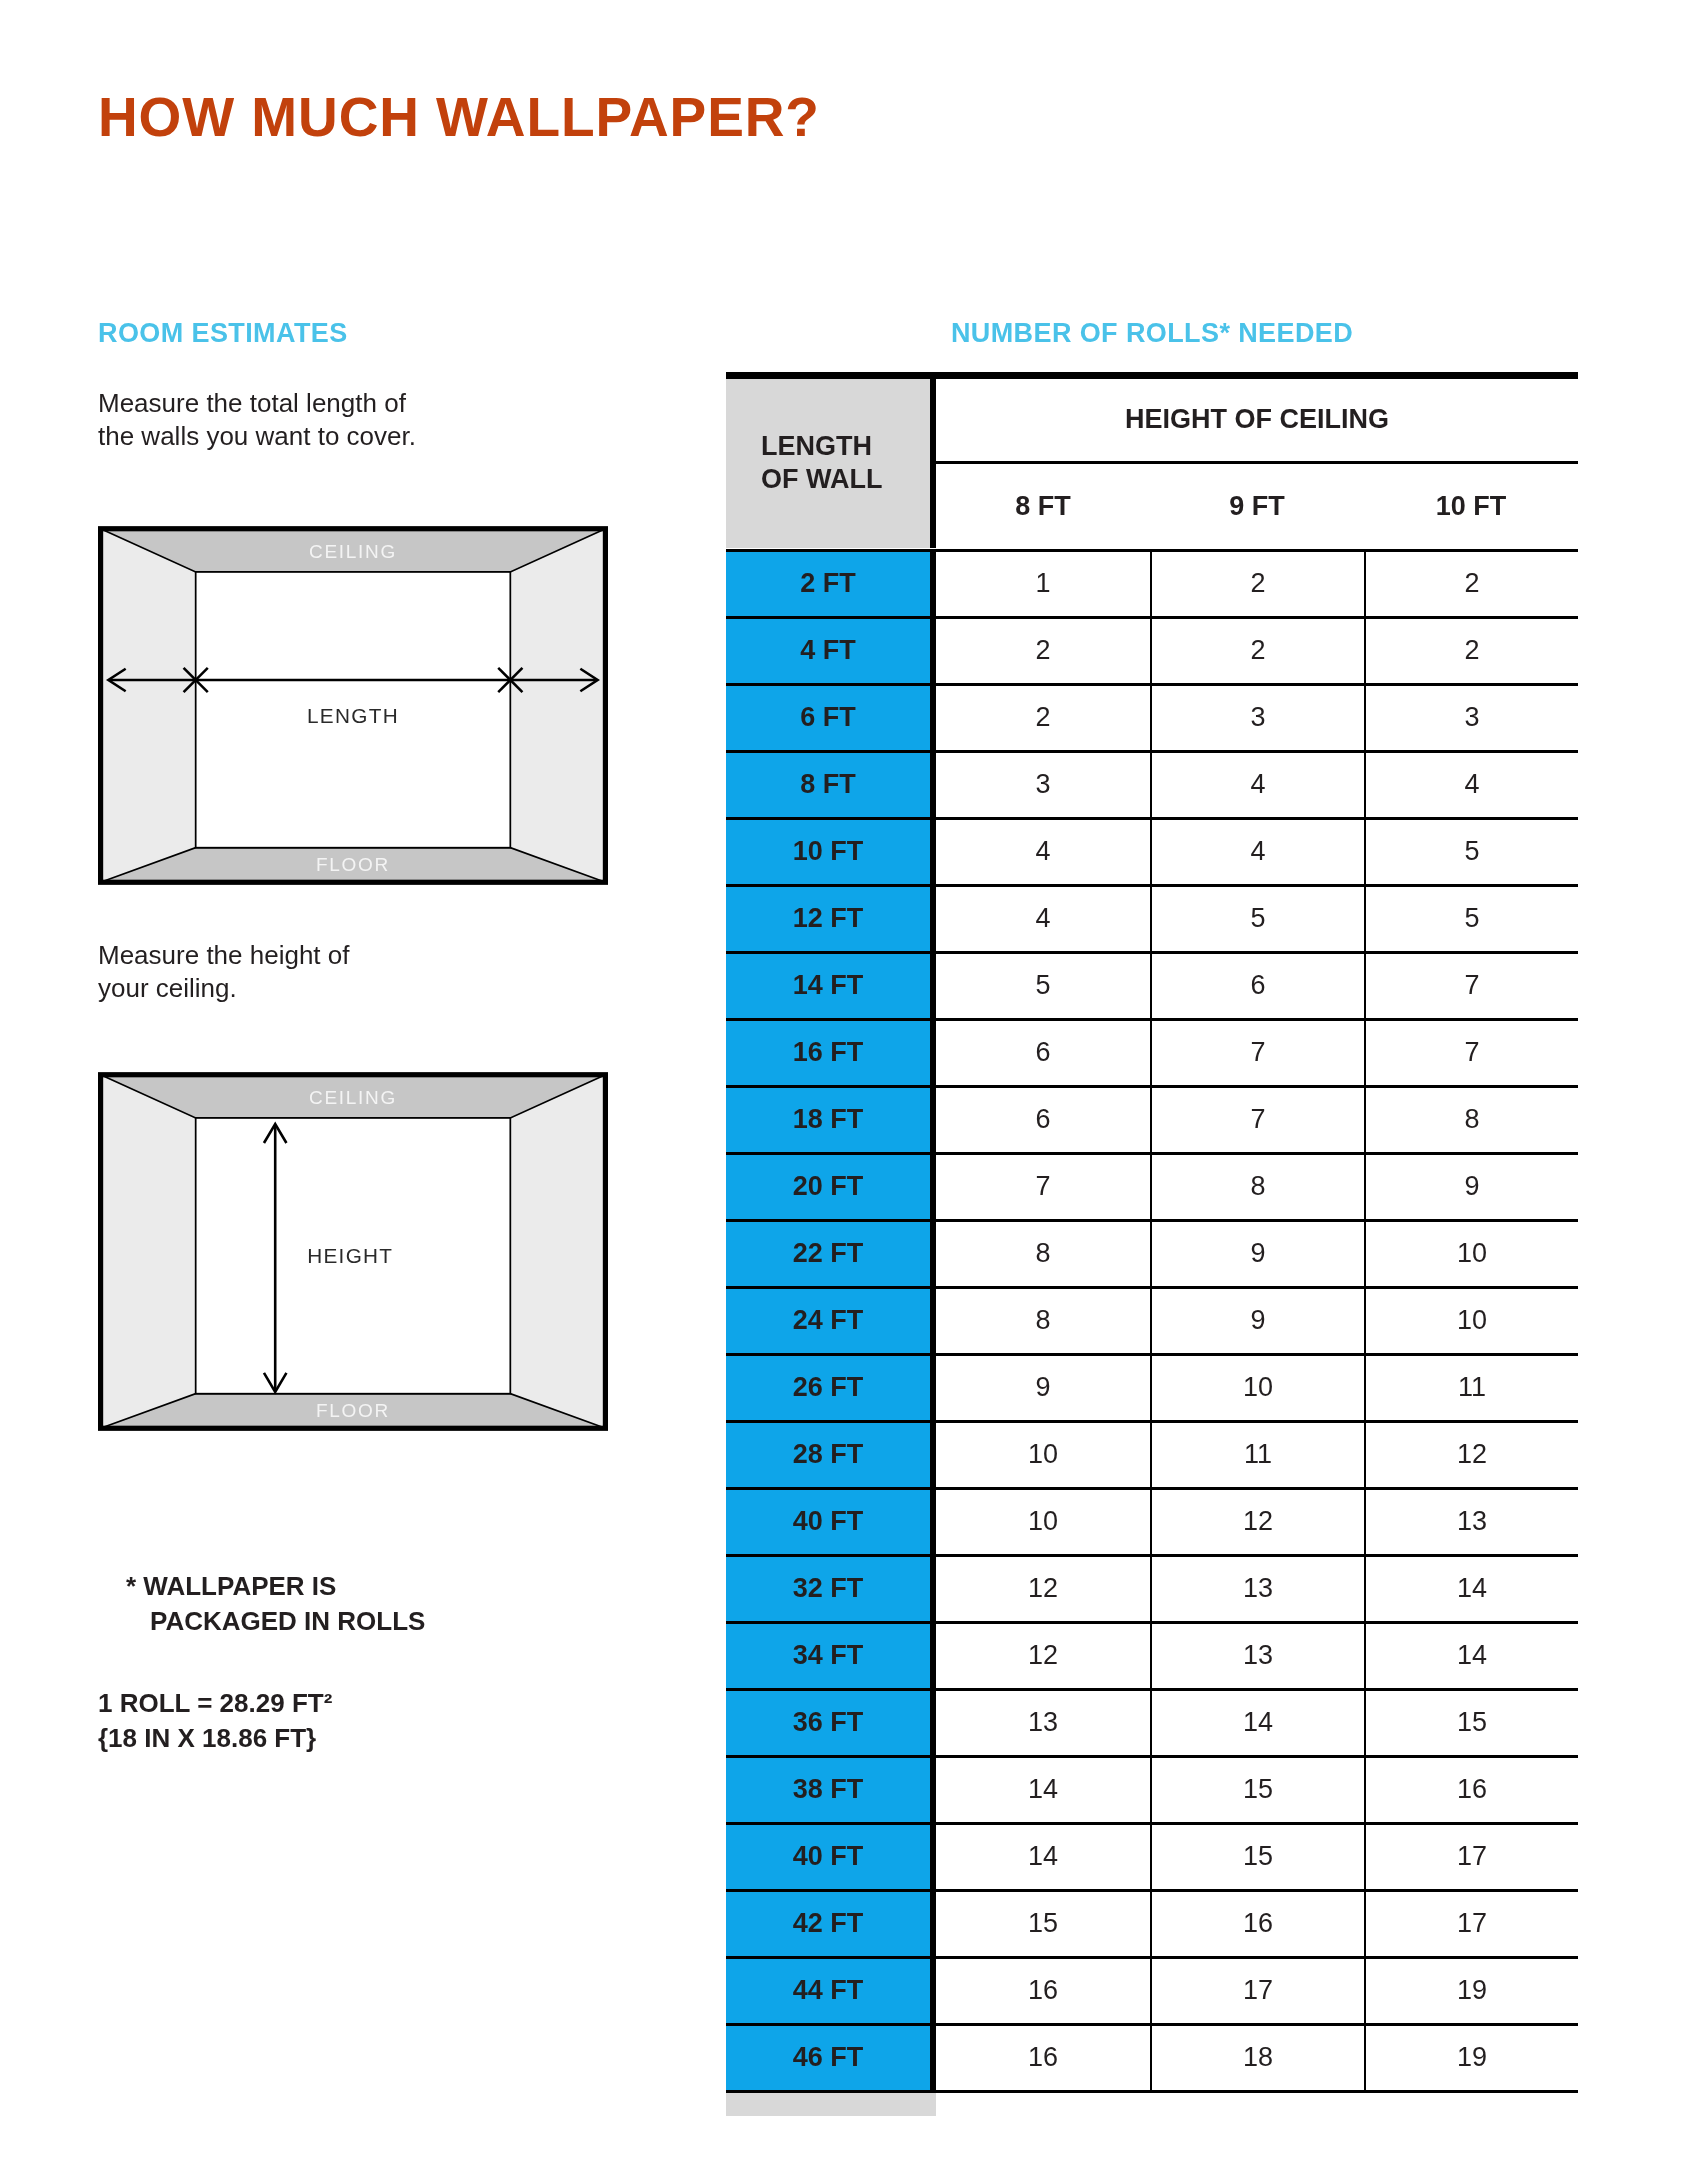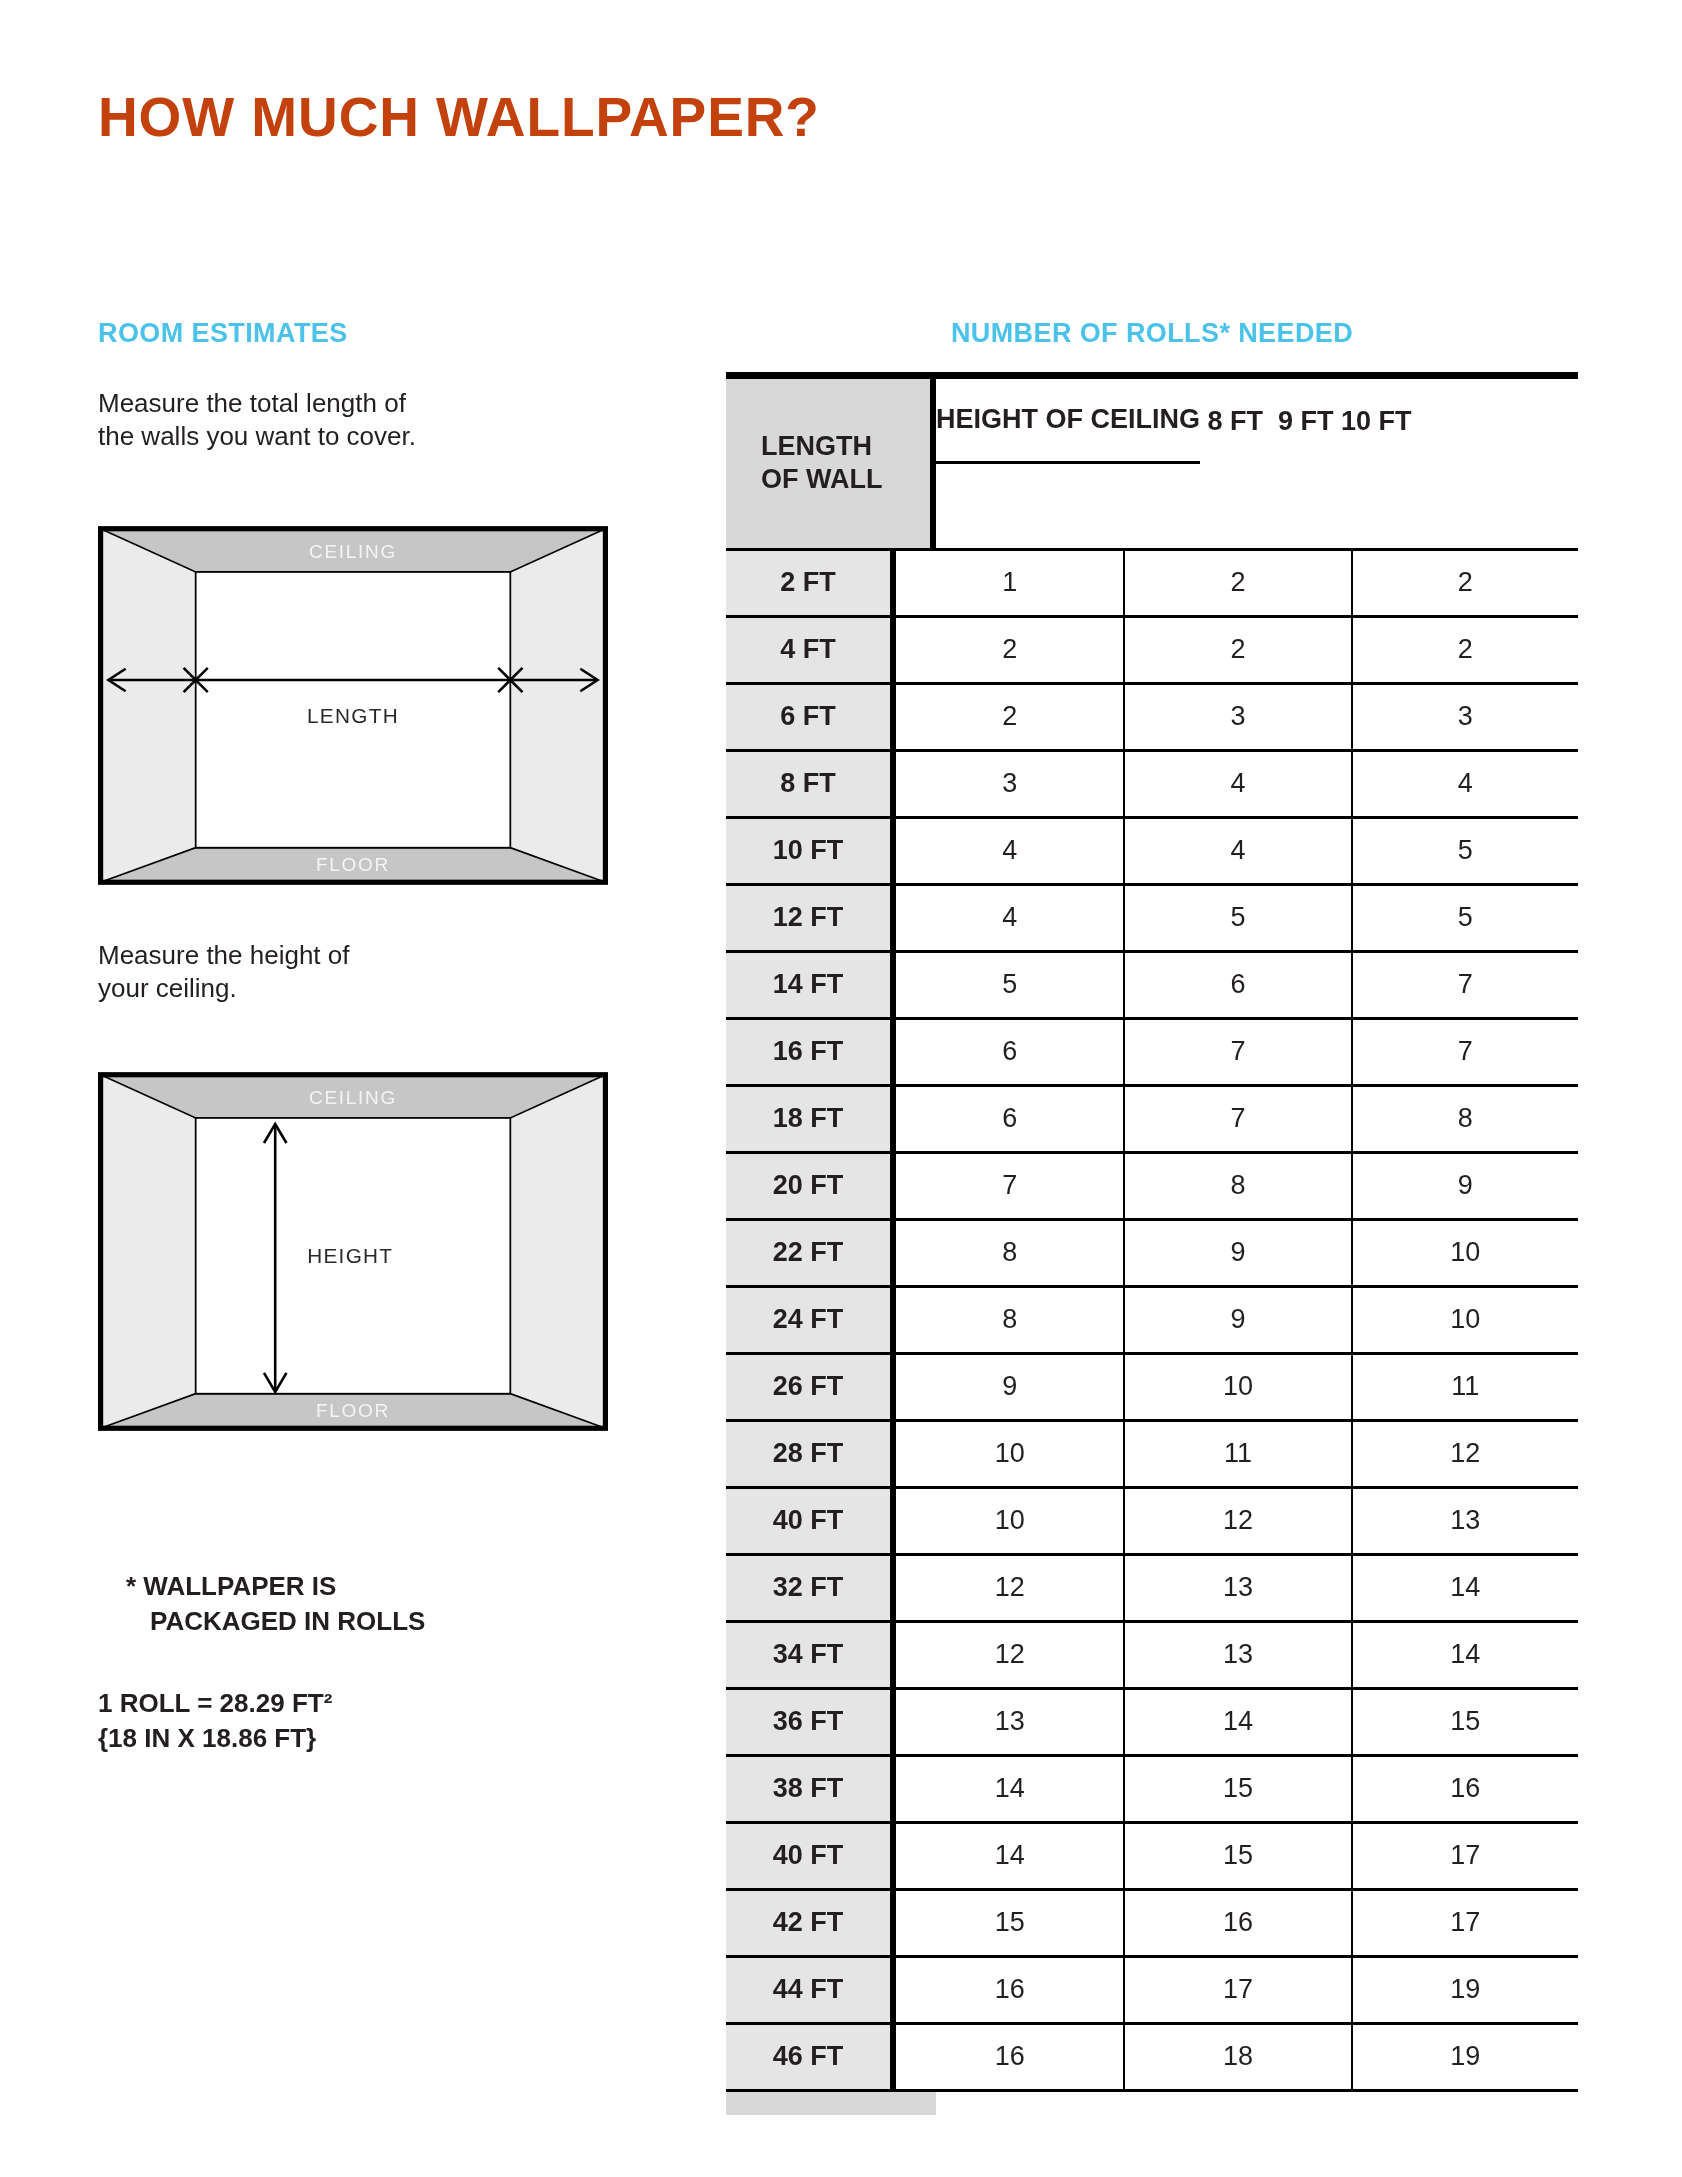--- a/index.html
+++ b/index.html
@@ -39,34 +39,34 @@
 
   .rolls-table { margin-top: 22.5px; border-top: 7.8px solid #000; width: 852px; }
   .thead { display: flex; }
   .col1-head {
     width: 210px; height: 169px; background: #D8D8D8;
     border-right: 6px solid #000;
     font-weight: 700; font-size: 27px; line-height: 33px;
     display: flex; align-items: center; padding-left: 35px;
     white-space: pre-line;
   }
-  .head-right { flex: 1; display: flex; flex-direction: row; }
+  .head-right { flex: 1; display: flex; flex-direction: column; }
   .group-head {
     height: 85px; border-bottom: 3.5px solid #000;
     display: flex; align-items: center; justify-content: center;
     font-weight: 700; font-size: 27px;
   }
   .col-heads { height: 85px; display: grid; grid-template-columns: 1fr 1fr 1fr; }
   .col-head {
     display: flex; align-items: center; justify-content: center;
     font-weight: 700; font-size: 27px;
   }
   .trow { display: flex; border-top: 3.5px solid #000; height: 67px; }
   .trow-label {
-    width: 170px; background: #e5e5e5; border-right: 6px solid #000;
+    width: 210px; background: #0ea5e9; border-right: 6px solid #000;
     font-weight: 700; font-size: 27px;
     display: flex; align-items: center; justify-content: center;
   }
   .trow-vals { flex: 1; display: grid; grid-template-columns: 1fr 1fr 1fr; }
   .tcell { display: flex; align-items: center; justify-content: center; font-size: 27px; }
   .tcell + .tcell { border-left: 2.6px solid #000; }
   .tfoot { border-top: 3.5px solid #000; height: 26px; }
   .tfoot-gray { width: 210px; height: 100%; background: #D8D8D8; }
 </style>
 </head>

